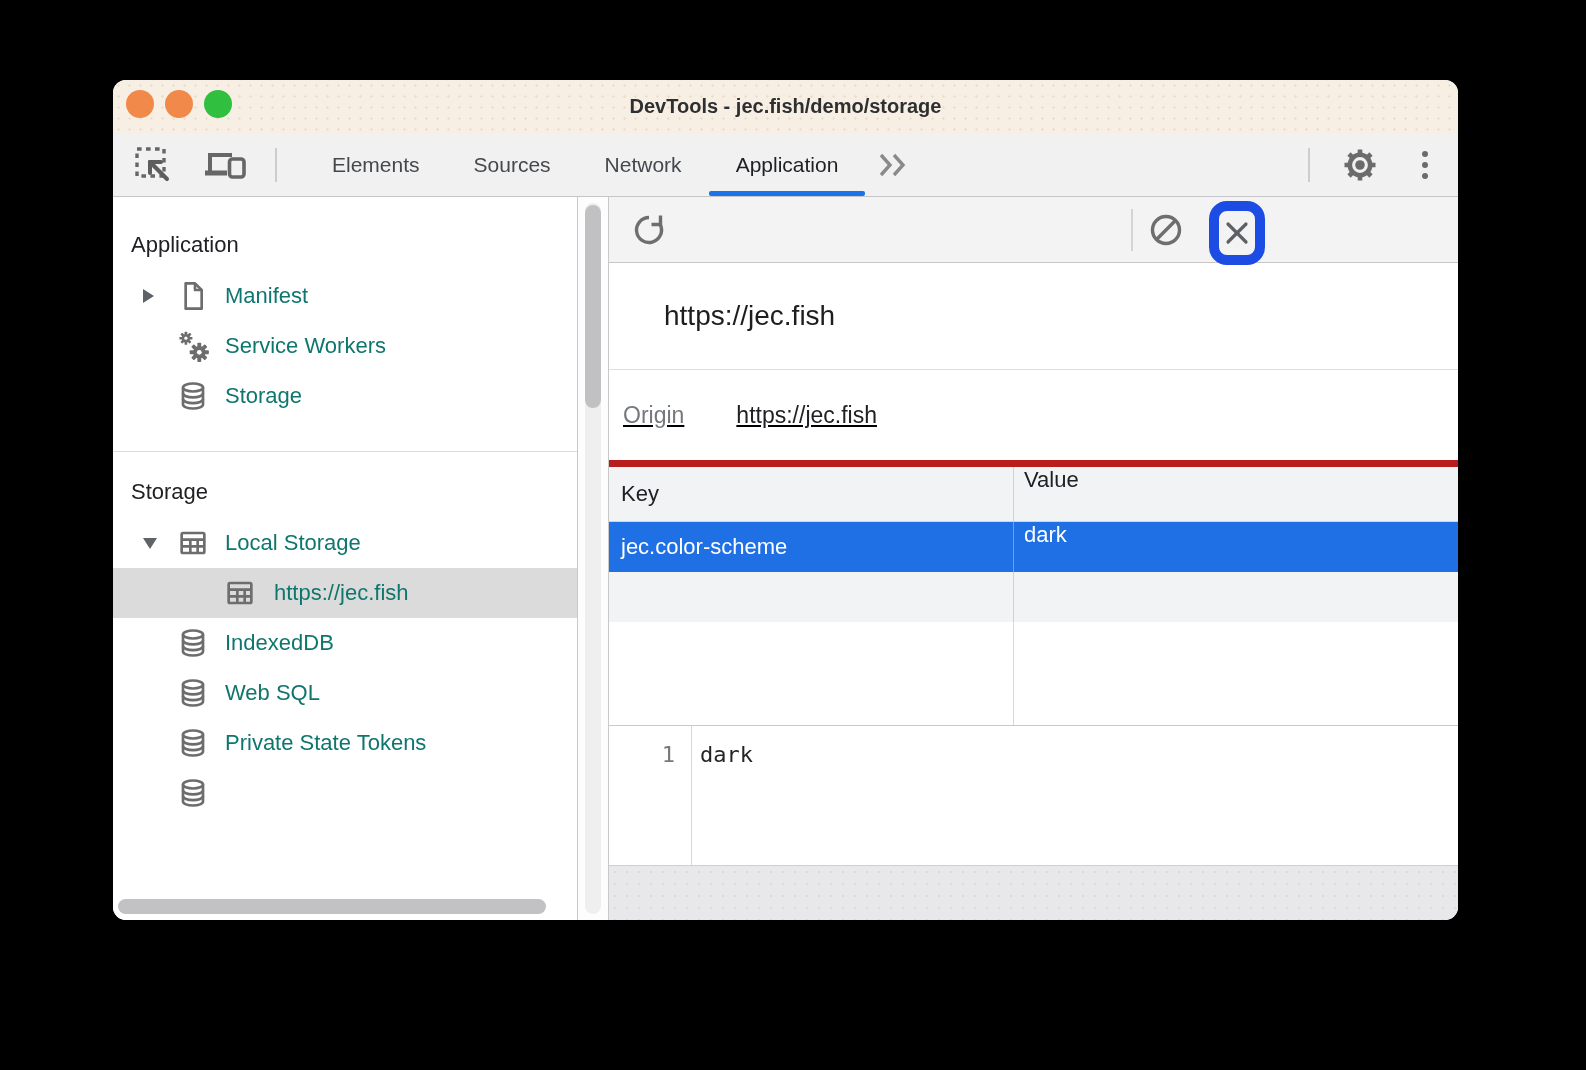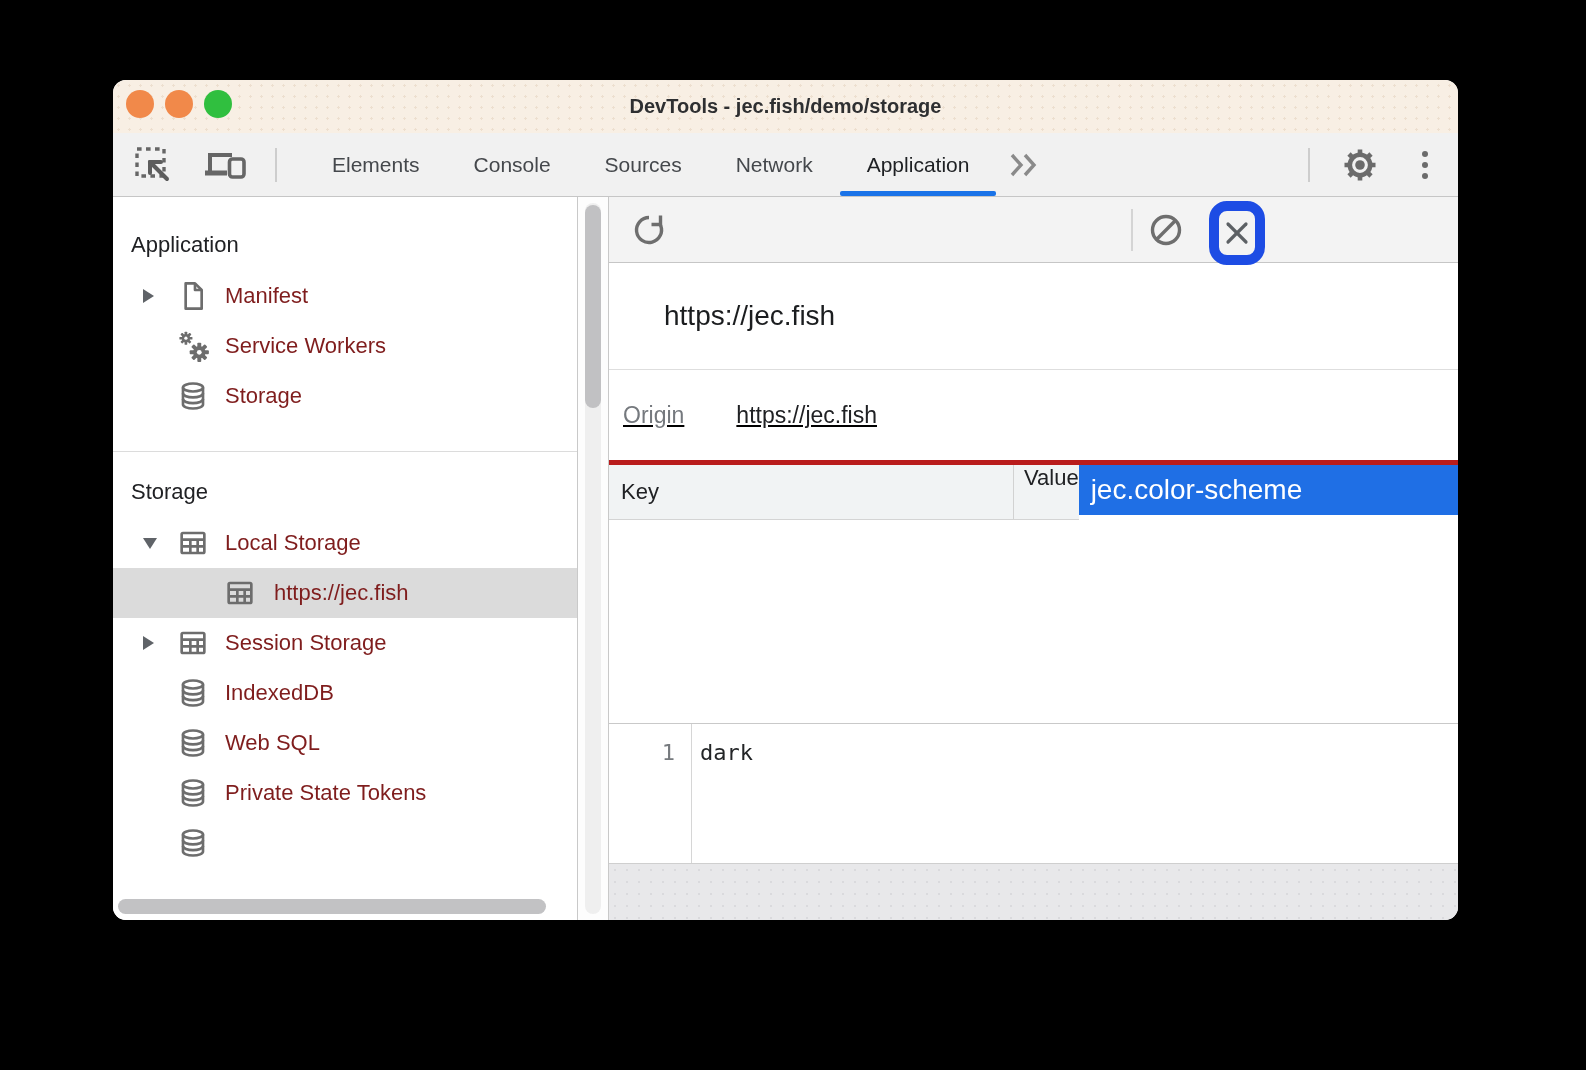--- a/index.html
+++ b/index.html
@@ -43,21 +43,21 @@
                 font-size:22px;color:#202124;}
   .tree-row{height:50px;display:flex;align-items:center;padding-left:30px;cursor:pointer;}
   .tree-row.selected{background:#dbdbdb;}
   .arrow-slot{width:26px;flex:0 0 26px;display:flex;align-items:center;}
   .tri-right{width:0;height:0;border-left:11px solid #5f6368;
              border-top:7px solid transparent;border-bottom:7px solid transparent;}
   .tri-down{width:0;height:0;border-top:11px solid #5f6368;
             border-left:7px solid transparent;border-right:7px solid transparent;}
   .tree-icon{width:32px;height:32px;flex:0 0 32px;margin-left:8px;color:#6d6d6d;}
   .tree-icon svg{width:32px;height:32px;display:block;}
-  .tree-row .label{margin-left:16px;font-size:22px;color:#7f1d1d;white-space:nowrap;}
+  .tree-row .label{margin-left:16px;font-size:22px;color:#0f766e;white-space:nowrap;}
   .tree-row.nested{padding-left:103px;}
   .tree-row.nested .label{margin-left:18px;}
   .section-div{height:1px;background:#dcdcdc;margin:30px 0 14px 0;}
   .hscroll{position:absolute;left:5px;bottom:6px;width:428px;height:15px;
            border-radius:8px;background:#c2c2c4;}
   .vstrip{width:30px;flex:0 0 30px;background:#fdfdfd;position:relative;}
   .vtrack{position:absolute;left:7px;top:6px;bottom:6px;width:16px;border-radius:9px;
           background:#efefef;}
   .vthumb{position:absolute;left:7px;top:8px;width:16px;height:203px;border-radius:9px;
           background:#c1c1c3;}
@@ -74,30 +74,30 @@
   .block-btn{position:absolute;left:538px;top:14px;width:38px;}
   .anno{position:absolute;left:600px;top:4px;width:56px;height:64px;box-sizing:border-box;
         border:10px solid #1d4ce4;border-radius:18px;background:#f3f3f3;
         display:flex;align-items:center;justify-content:center;cursor:pointer;}
   .origin-hd{height:106px;flex:0 0 106px;background:#fff;border-bottom:1px solid #dedede;
              display:flex;align-items:center;}
   .origin-hd .big{margin-left:55px;font-size:28px;color:#1b1d1f;}
   .origin-row{height:90px;flex:0 0 90px;background:#fff;display:flex;align-items:center;text-decoration:underline;}
   .origin-row .olabel{margin-left:14px;font-size:23px;color:#75797e;}
   .origin-row .ovalue{margin-left:52px;font-size:23px;color:#202124;}
-  .kv-table{flex:0 0 258px;display:flex;flex-direction:row;
-            border-top:5px solid #b91c1c;border-bottom:1px solid #c9c9c9;}
+  .kv-table{flex:0 0 258px;display:flex;flex-direction:column;
+            border-top:7px solid #b91c1c;border-bottom:1px solid #c9c9c9;}
   .kv-head{height:54px;flex:0 0 54px;background:#f1f3f4;border-bottom:1px solid #d4d4d4;
            display:flex;}
   .kv-col-key{width:405px;flex:0 0 405px;box-sizing:border-box;border-right:1px solid #d2d2d2;
               display:flex;align-items:center;padding-left:12px;}
   .kv-col-val{flex:1;display:flex;align-items:flex-start;padding-left:10px;}
   .kv-head span{font-size:22px;color:#202124;}
   .kv-row{height:50px;flex:0 0 50px;display:flex;cursor:pointer;}
-  .kv-row span{font-size:28px;color:#2b2e32;}
+  .kv-row span{font-size:22px;color:#2b2e32;}
   .kv-row.selected{background:#1f6fe5;}
   .kv-row.selected span{color:#fff;}
   .kv-row.selected .kv-col-key{border-right:1px solid rgba(255,255,255,.35);}
   .kv-row.stripe{background:#f1f3f5;}
   .kv-fill{flex:1;display:flex;}
   .preview{flex:0 0 139px;background:#fff;display:flex;}
   .gutter{width:83px;flex:0 0 83px;border-right:1px solid #d6d6d6;box-sizing:border-box;
           text-align:right;padding:16px 16px 0 0;font-family:"DejaVu Sans Mono",monospace;
           font-size:22px;color:#767a7e;}
   .pv-code{flex:1;padding:16px 0 0 8px;font-family:"DejaVu Sans Mono",monospace;
@@ -139,21 +139,20 @@
         <svg width="44" height="38" viewBox="0 0 44 38">
           <path d="M7 27 V9 H29" fill="none" stroke="#666" stroke-width="4"></path>
           <path d="M2 27 H24" fill="none" stroke="#666" stroke-width="5"></path>
           <rect x="26.5" y="13" width="14.5" height="18" rx="3" fill="none" stroke="#666" stroke-width="3.6"></rect>
         </svg>
       </span>
     </div>
     <div class="vdiv"></div>
     <div class="tabs" id="tab-strip">
         <div class="tab">Elements</div>
-        <div class="tab">Console</div>
         <div class="tab">Sources</div>
         <div class="tab">Network</div>
         <div class="tab active">Application</div>
       </div>
     <div class="more-tabs">
       <span>
         <svg width="32" height="26" viewBox="0 0 32 26">
           <g fill="none" stroke="#8a8a8a" stroke-width="3.4">
             <path d="M4 3 l9 10 -9 10"></path>
               <path d="M17 3 l9 10 -9 10"></path>
@@ -259,32 +258,20 @@
         <div class="tree-row nested selected">
           <span class="tree-icon">
             <svg viewBox="0 0 24 24">
               <rect x="3.5" y="4.5" width="17" height="15" rx="1" fill="none" stroke="currentColor" stroke-width="2"></rect>
               <path d="M3.5 9.5 H20.5 M3.5 14.5 H20.5 M10 9.5 V19.5 M15.5 9.5 V19.5" fill="none" stroke="currentColor" stroke-width="2"></path>
             </svg>
           </span>
           <span class="label">https://jec.fish</span>
         </div>
         <div class="tree-row">
-          <span class="arrow-slot">
-            <i class="tri-right"></i>
-          </span>
-          <span class="tree-icon">
-            <svg viewBox="0 0 24 24">
-              <rect x="3.5" y="4.5" width="17" height="15" rx="1" fill="none" stroke="currentColor" stroke-width="2"></rect>
-              <path d="M3.5 9.5 H20.5 M3.5 14.5 H20.5 M10 9.5 V19.5 M15.5 9.5 V19.5" fill="none" stroke="currentColor" stroke-width="2"></path>
-            </svg>
-          </span>
-          <span class="label">Session Storage</span>
-        </div>
-        <div class="tree-row">
           <span class="arrow-slot"></span>
           <span class="tree-icon">
             <svg viewBox="0 0 24 24">
               <ellipse cx="12" cy="5.6" rx="7.5" ry="3" fill="none" stroke="currentColor" stroke-width="2"></ellipse>
               <path d="M4.5 5.6 V18.4 c0 1.66 3.36 3 7.5 3 s7.5-1.34 7.5-3 V5.6" fill="none" stroke="currentColor" stroke-width="2"></path>
               <path d="M4.5 10 c0 1.66 3.36 3 7.5 3 s7.5-1.34 7.5-3" fill="none" stroke="currentColor" stroke-width="2"></path>
               <path d="M4.5 14.3 c0 1.66 3.36 3 7.5 3 s7.5-1.34 7.5-3" fill="none" stroke="currentColor" stroke-width="2"></path>
             </svg>
           </span>
           <span class="label">IndexedDB</span>

